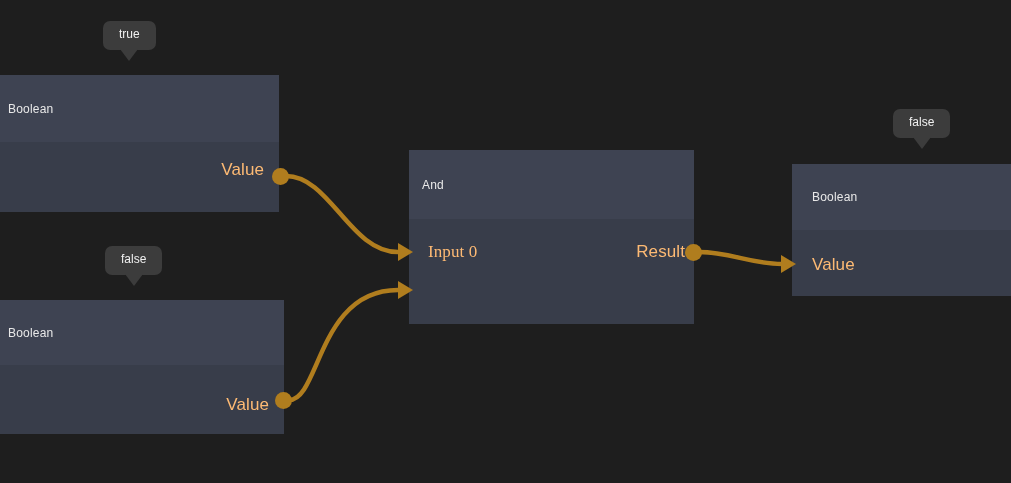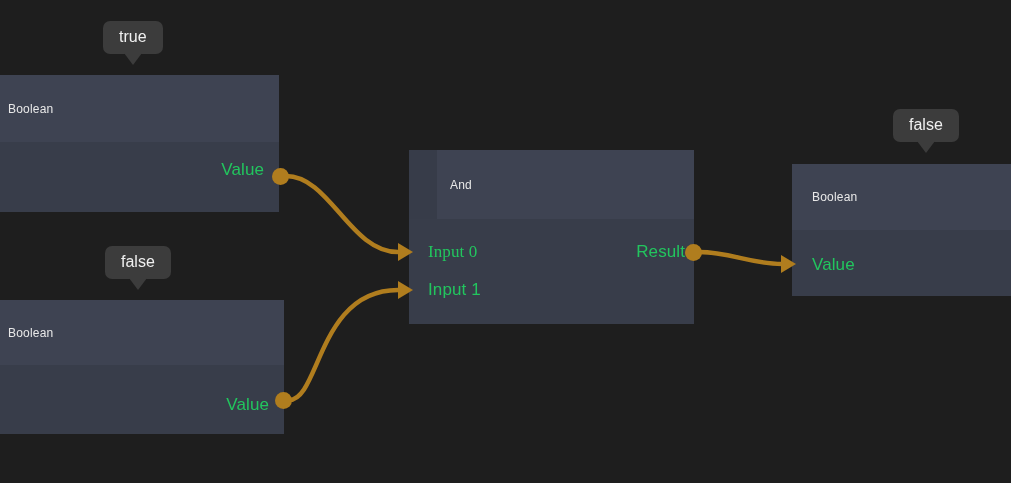--- a/index.html
+++ b/index.html
@@ -55,21 +55,21 @@
     background: #383d4a;
     box-sizing: border-box;
   }
   .port-row {
     position: absolute;
     display: flex;
     align-items: center;
     white-space: nowrap;
   }
   .port-label {
-    color: #22c55e;
+    color: #fdba74;
     font-size: 17px;
     letter-spacing: 0.1px;
   }
   .port-row.out {
     justify-content: flex-end;
   }
   
   .port-dot {
     position: absolute;
     width: 17px;
@@ -88,21 +88,21 @@
     z-index: 4;
   }
   
   .tooltip {
     position: absolute;
     z-index: 6;
     background: #3c3c3c;
     border-radius: 7px;
     padding: 7px 16px 8px 16px;
     color: #f0f0f0;
-    font-size: 16px;
+    font-size: 12px;
     line-height: 1.15;
     text-align: center;
     white-space: nowrap;
   }
   .tooltip::after {
     content: "";
     position: absolute;
     left: 50%;
     bottom: -11px;
     margin-left: -9px;
@@ -153,29 +153,26 @@
     </div>
     <div class="node-body" style="height:69px;">
       <div class="port-row out" style="right:15px; top:15px; height:50px;">
         <span class="port-label">Value</span>
       </div>
     </div>
   </div>
   <span class="port-dot" style="left:275px; top:392px;"></span>
 
   <div class="node" style="left:409px; top:150px; width:285px; height:174px;">
-    <div class="node-header" style="height:69px; padding-left:13px;margin-left:28px;">
+    <div class="node-header" style="height:69px; padding-left:13px;">
       <span class="node-title">And</span>
     </div>
     <div class="node-body" style="height:105px;">
       <div class="port-row" style="left:19px; top:14px; height:38px;font-family:Liberation Serif, serif;">
         <span class="port-label">Input 0</span>
-      </div>
-      <div class="port-row" style="left:19px; top:52px; height:38px;">
-        <span class="port-label">Input 1</span>
       </div>
       <div class="port-row out" style="right:9px; top:14px; height:38px;">
         <span class="port-label">Result</span>
       </div>
     </div>
   </div>
   <span class="port-arrow" style="left:398px; top:243px;"></span>
   <span class="port-arrow" style="left:398px; top:281px;"></span>
   <span class="port-dot" style="left:685px; top:244px;"></span>
 

